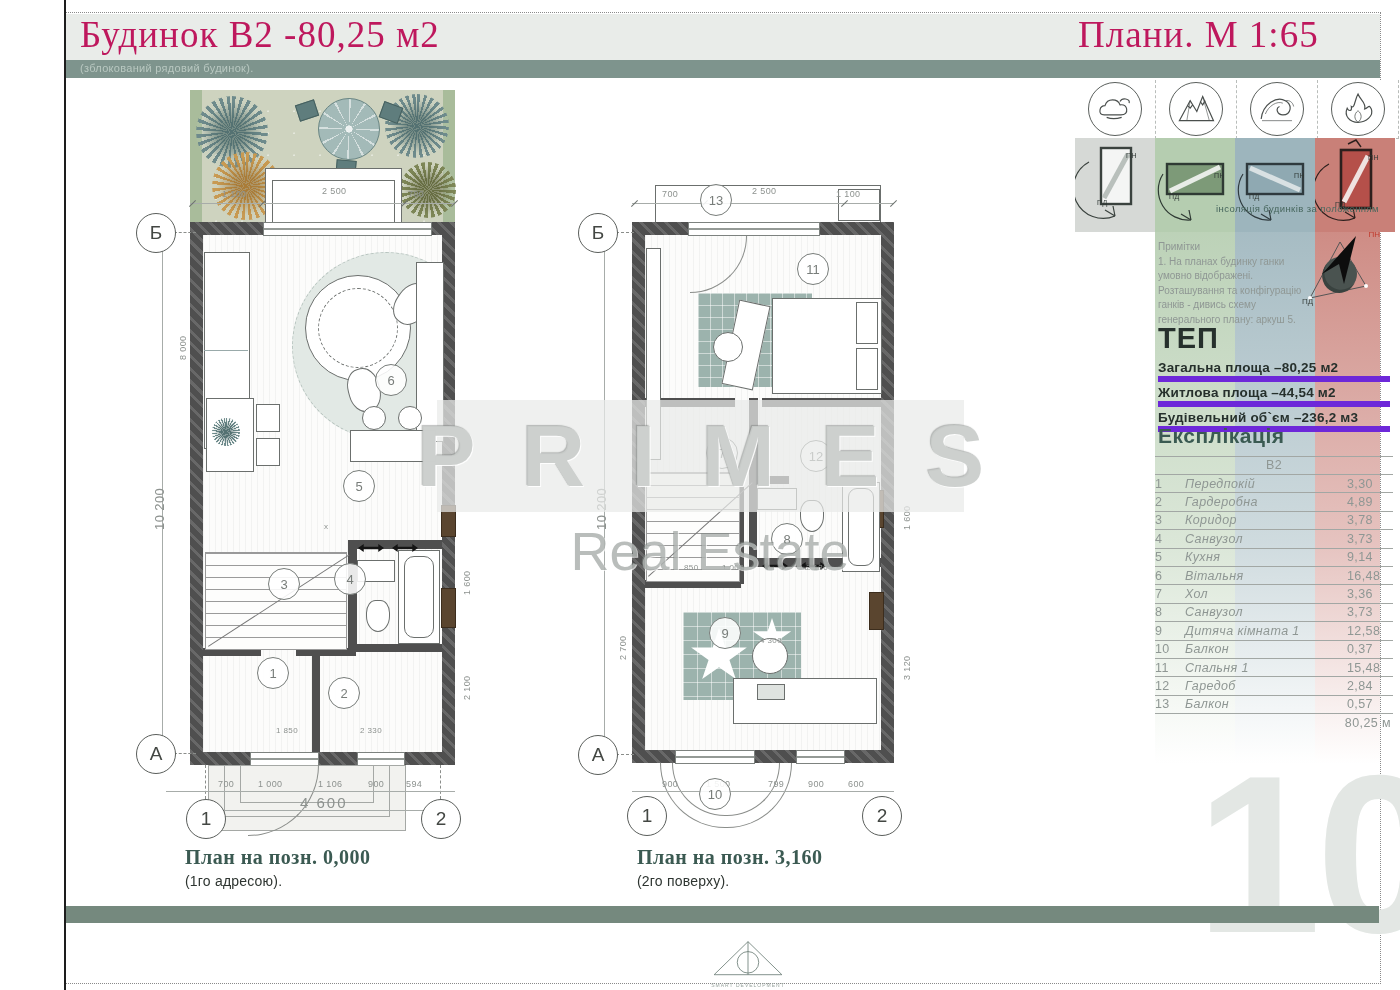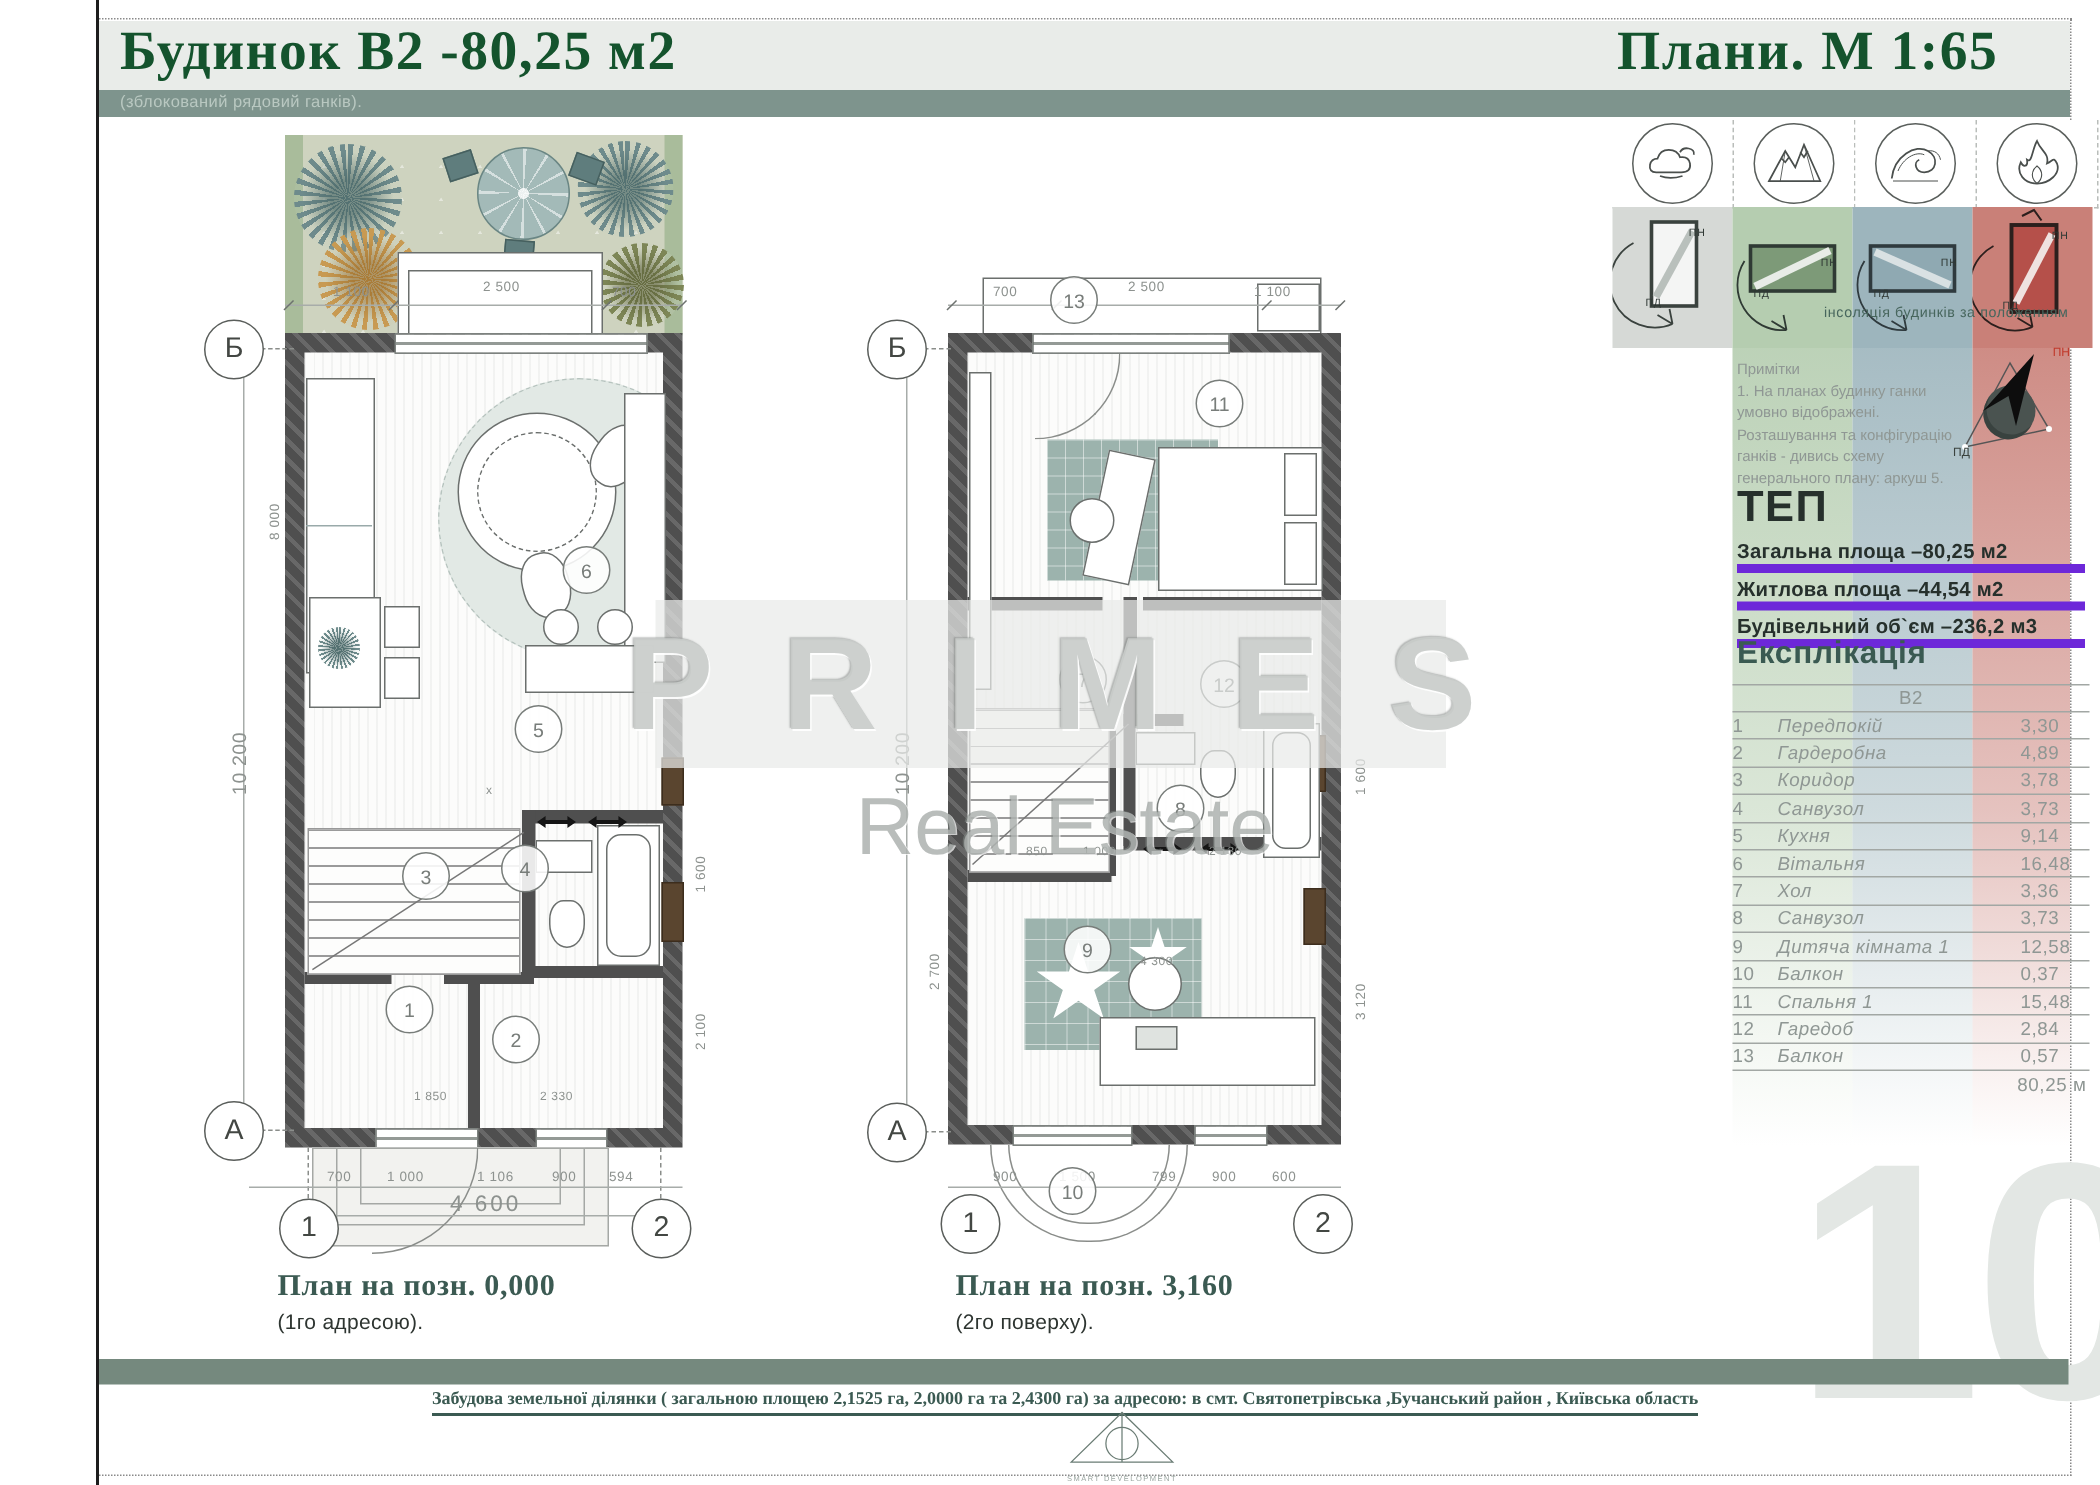--- a/index.html
+++ b/index.html
@@ -8,21 +8,21 @@
   .abs{position:absolute;}
 
   
   .bind-line{left:64px;top:0;width:2px;height:990px;background:#1d1d1d;}
   .dotted-frame{left:66px;top:12px;width:1314px;height:970px;
     border-top:1px dotted #8a8a8a;border-right:1px dotted #8a8a8a;border-bottom:1px dotted #8a8a8a;}
 
   
   .header-band{left:66px;top:14px;width:1314px;height:46px;background:#e9ece9;}
   .header-sub-band{left:66px;top:60px;width:1314px;height:18px;background:#7e948d;}
-  .title{font-family:"Liberation Serif",serif;font-weight:700;color:#14532d;font-size:37px;letter-spacing:1px;white-space:nowrap;}
+  .title{font-family:"Liberation Serif",serif;font-weight:400;color:#be185d;font-size:37px;letter-spacing:1px;white-space:nowrap;}
   .subtitle{font-size:11px;color:#b9c8c1;letter-spacing:.3px;}
 
   
   .terrace{background:#ced3bf;background-image:
     linear-gradient(60deg,rgba(255,255,255,.45) 1px,transparent 1.5px),
     linear-gradient(-55deg,rgba(255,255,255,.45) 1px,transparent 1.5px);
     background-size:26px 22px;}
   .hedge{background:#a9bc9b;}
   .plant{border-radius:50%;}
   .plant.teal{background:radial-gradient(circle,rgba(70,100,100,.65) 0 22%,rgba(0,0,0,0) 60%),
@@ -115,21 +115,21 @@
 
 <div class="sheet">
 
   <div class="abs bind-line"></div>
   <div class="abs dotted-frame"></div>
 
   <div class="abs header-band"></div>
   <div class="abs header-sub-band"></div>
   <div class="abs title" style="left:80px;top:13px;">Будинок В2 -80,25 м2</div>
   <div class="abs title" style="left:1078px;top:13px;">Плани. М 1:65</div>
-  <div class="abs subtitle" style="left:80px;top:62px;">(зблокований рядовий ганків).</div>
+  <div class="abs subtitle" style="left:80px;top:62px;">(зблокований рядовий будинок).</div>
 
   <div class="abs terrace" style="left:190px;top:90px;width:265px;height:133px;"></div>
   <div class="abs hedge" style="left:190px;top:90px;width:12px;height:133px;"></div>
   <div class="abs hedge" style="left:443px;top:90px;width:12px;height:133px;"></div>
   <div class="abs plant teal" style="left:196px;top:96px;width:72px;height:72px;"></div>
   <div class="abs plant orange" style="left:212px;top:152px;width:68px;height:68px;"></div>
   <div class="abs plant teal" style="left:385px;top:94px;width:64px;height:64px;"></div>
   <div class="abs plant olive" style="left:400px;top:162px;width:56px;height:56px;"></div>
   <div class="abs patio-table" style="left:318px;top:98px;width:60px;height:60px;"></div>
   <div class="abs patio-chair" style="left:297px;top:102px;width:18px;height:15px;transform:rotate(-18deg);"></div>
@@ -508,21 +508,20 @@
   </div>
 
   <div class="abs page-num" style="left:1196px;top:742px;">10</div>
 
   <div class="abs plan-caption" style="left:185px;top:846px;">План на позн. 0,000</div>
   <div class="abs plan-caption-sub" style="left:185px;top:873px;">(1го адресою).</div>
   <div class="abs plan-caption" style="left:637px;top:846px;">План на позн. 3,160</div>
   <div class="abs plan-caption-sub" style="left:637px;top:873px;">(2го поверху).</div>
 
   <div class="abs footer-bar"></div>
-  <div class="abs footer-text" style="left:288px;top:925px;">Забудова земельної ділянки ( загальною площею 2,1525 га, 2,0000 га та 2,4300 га) за адресою: в смт. Святопетрівська ,Бучанський район , Київська область</div>
   <div class="abs" style="left:700px;top:940px;width:96px;text-align:center;z-index:7;">
     <svg width="80" height="38" viewBox="0 0 90 46" fill="none" stroke="#6a7c74" stroke-width="1">
       <polygon points="45,2 4,42 86,42"></polygon>
       <circle cx="45" cy="27" r="13"></circle>
       <line x1="45" y1="2" x2="45" y2="42"></line>
     </svg>
     <div class="logo-label">SMART DEVELOPMENT</div>
   </div>
 
 </div>

